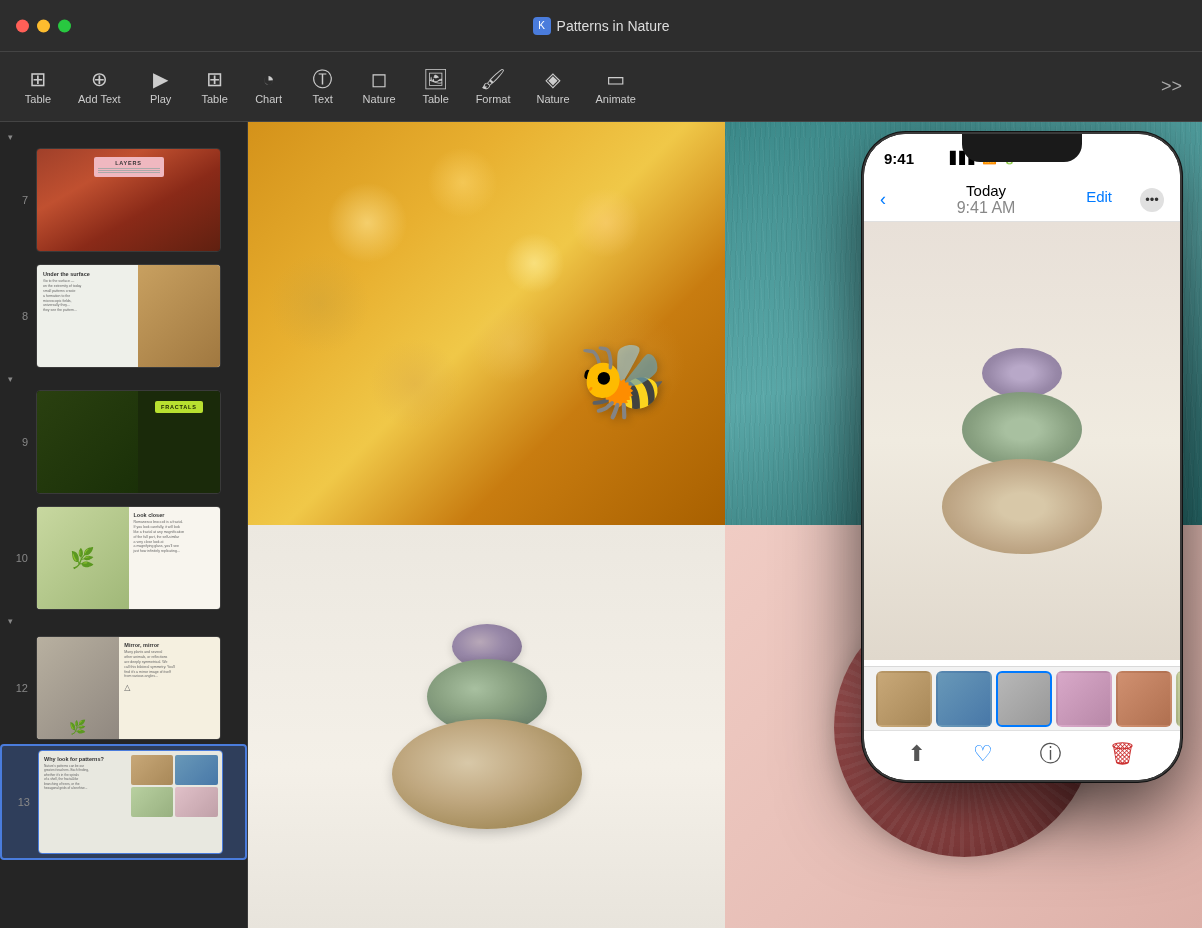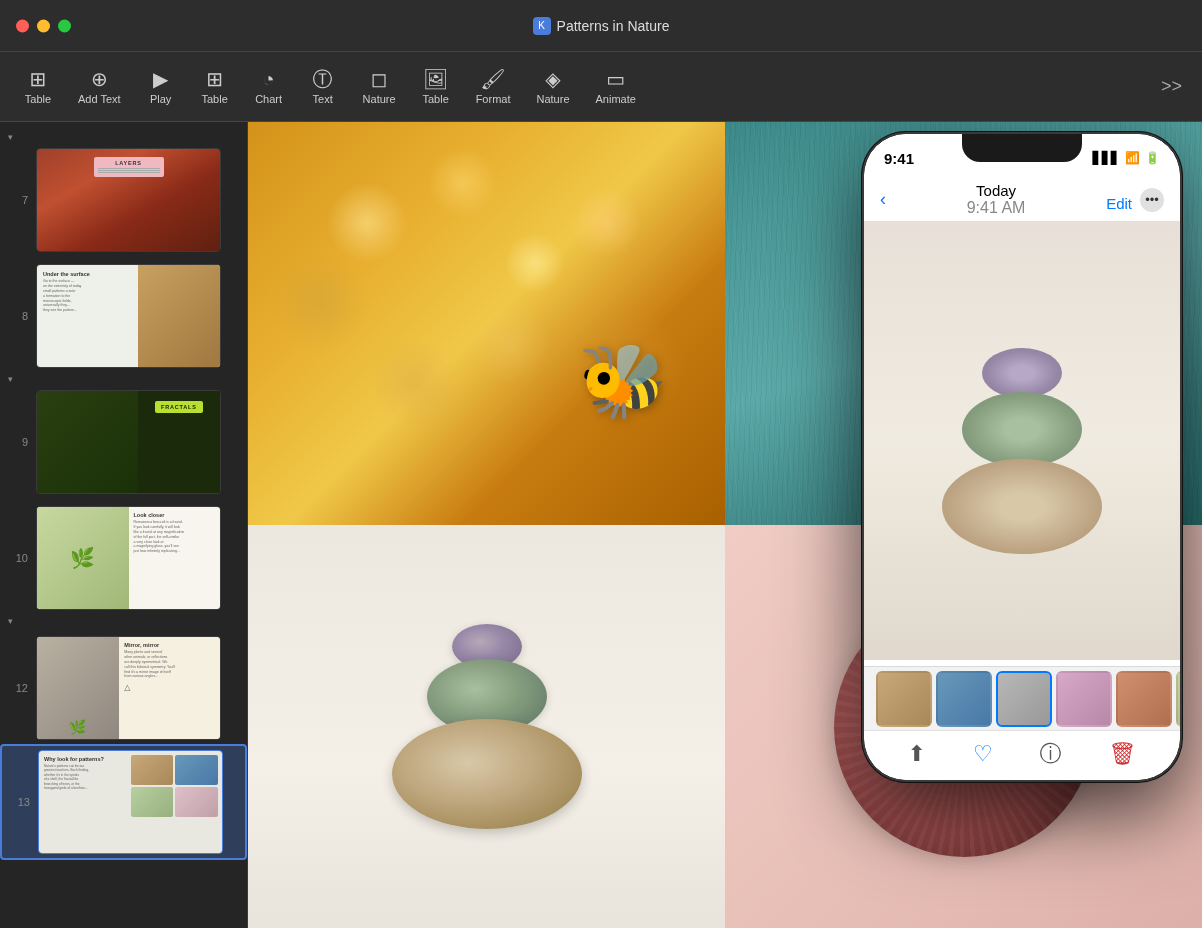--- a/index.html
+++ b/index.html
@@ -222,21 +222,21 @@
     }
 
     .phone-status-bar {
       position: absolute;
       top: 0;
       left: 0;
       right: 0;
       height: 44px;
       display: flex;
       align-items: center;
-      justify-content: space-between;
+      justify-content: flex-start;
       padding: 0 20px;
       z-index: 5;
       background: white;
       gap: 36px;
     }
     .status-time {
       font-size: 15px;
       font-weight: 600;
       color: #000;
       margin-top: 4px;
@@ -275,22 +275,22 @@
       font-size: 15px;
       font-weight: 400;
       color: #000;
     }
     .nav-title-sub {
       font-size: 16px;
       color: #888;
     }
     .nav-actions {
       display: flex;
-      align-items: flex-end;
-      gap: 8px;
+      align-items: flex-start;
+      gap: 28px;
     }
     .nav-edit {
       color: #007aff;
       font-size: 15px;
       font-weight: 400;
     }
     .nav-more {
       width: 24px;
       height: 24px;
       border-radius: 50%;

